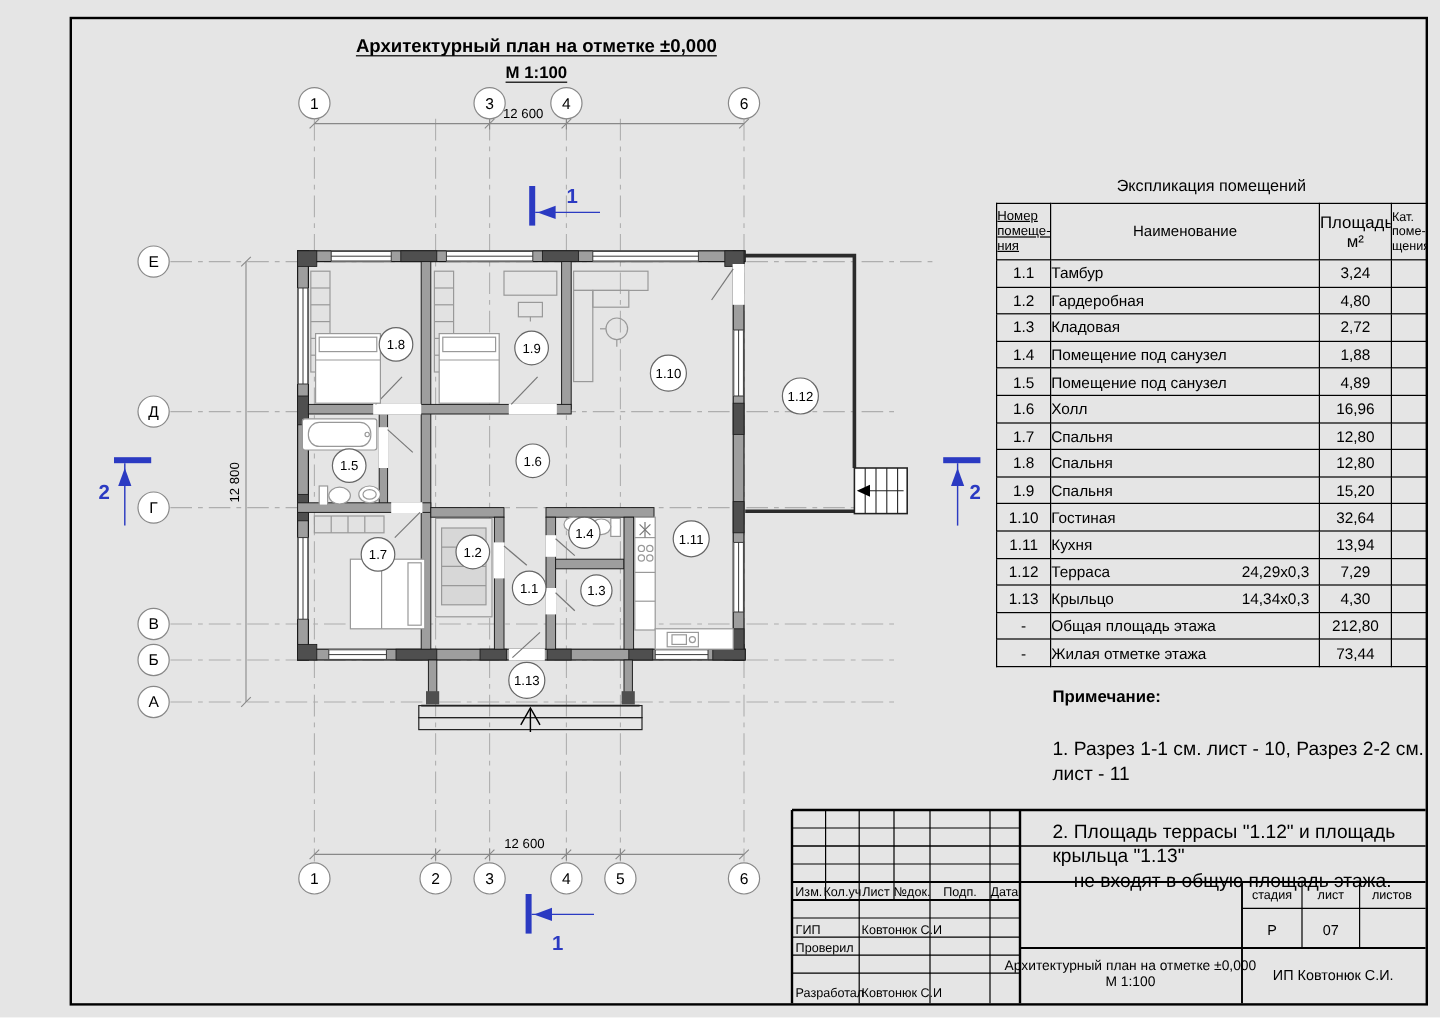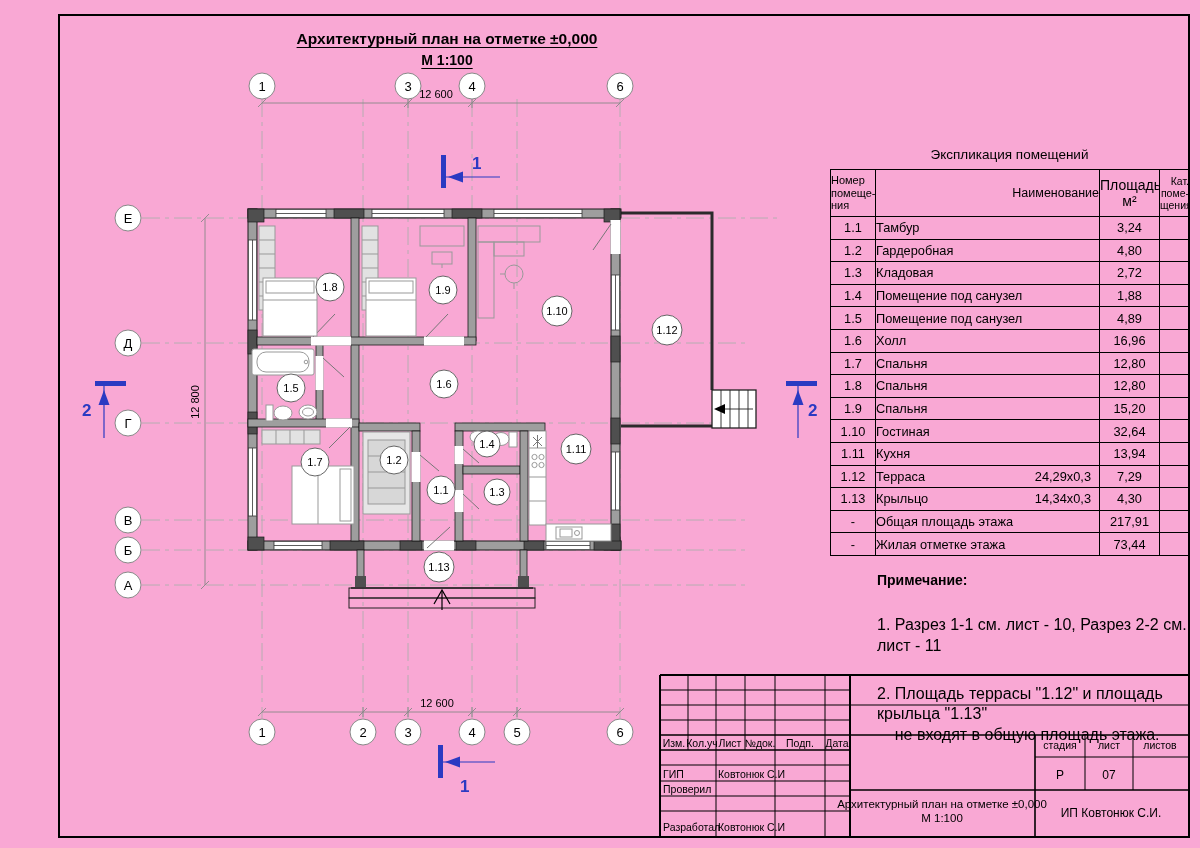--- a/index.html
+++ b/index.html
@@ -1,31 +1,31 @@
 <!DOCTYPE html>
 <html><head>
 <meta charset="utf-8">
 <style>
   html,body{margin:0;padding:0;background:#fff;}
   body{font-family:"Liberation Sans","DejaVu Sans",sans-serif;color:#000;}
-  .sheet{position:relative;width:1200px;height:848px;background:#f9a8d4;overflow:hidden;}
+  .sheet{position:relative;width:1200px;height:848px;background:#e5e5e5;overflow:hidden;}
   .frame{position:absolute;left:58px;top:14px;width:1128px;height:820px;border:2px solid #000;}
   .plan-svg{position:absolute;left:0;top:0;width:1200px;height:848px;}
   .drawing-title{position:absolute;left:247px;top:30px;width:400px;text-align:center;}
   .drawing-title .t1{font-size:15.5px;font-weight:bold;text-decoration:underline;text-underline-offset:3px;}
   .drawing-title .t2{font-size:14px;font-weight:bold;text-decoration:underline;text-underline-offset:3px;margin-top:4px;}
   .spec{position:absolute;left:830px;top:147px;width:359px;}
   .spec-title{height:22px;font-size:13.5px;text-align:center;}
   table.spec-tbl{border-collapse:collapse;width:359px;table-layout:fixed;}
   table.spec-tbl th,table.spec-tbl td{border:1.4px solid #000;padding:0;overflow:hidden;}
   table.spec-tbl thead th{height:46px;font-weight:normal;vertical-align:middle;}
-  th.h-num{font-size:11px;text-align:left;padding-left:4px;white-space:pre-line;line-height:1.15;}
-  th.h-name{font-size:12.5px;text-align:right;}
+  th.h-num{font-size:11px;text-align:left;padding-left:4px;white-space:pre-line;line-height:1.15;text-decoration:underline;}
+  th.h-name{font-size:12.5px;text-align:center;}
   th.h-area{font-size:14px;text-align:center;white-space:pre-line;line-height:1.15;}
-  th.h-cat{font-size:10.5px;text-align:right;padding-left:3px;white-space:pre-line;line-height:1.15;margin-top:32px;}
+  th.h-cat{font-size:10.5px;text-align:left;padding-left:3px;white-space:pre-line;line-height:1.15;margin-top:32px;}
   table.spec-tbl tbody td{height:21.6px;font-size:12.8px;}
   td.c-num{text-align:center;}
   td.c-name{padding-left:8px;}
   td.c-name .nm-wrap{display:flex;justify-content:space-between;padding-right:8px;text-align:right;}
   td.c-area{text-align:center;margin-top:25px;}
   .notes{position:absolute;left:877px;top:572px;width:340px;}
   .notes .nh{font-size:14px;font-weight:bold;}
   .notes .note-item{font-size:16px;margin-top:27px;white-space:pre-line;line-height:1.3;}
 </style>
 </head>
@@ -703,21 +703,21 @@
           </tr>
 
           <tr>
             <td class="c-num">-</td>
             <td class="c-name">
               <span class="nm-wrap">
                 <span>Общая площадь этажа</span>
                 <span class="dim"></span>
               </span>
             </td>
-            <td class="c-area">217,91</td>
+            <td class="c-area">212,80</td>
             <td class="c-cat"></td>
           </tr>
 
           <tr>
             <td class="c-num">-</td>
             <td class="c-name">
               <span class="nm-wrap">
                 <span>Жилая отметке этажа</span>
                 <span class="dim"></span>
               </span>

